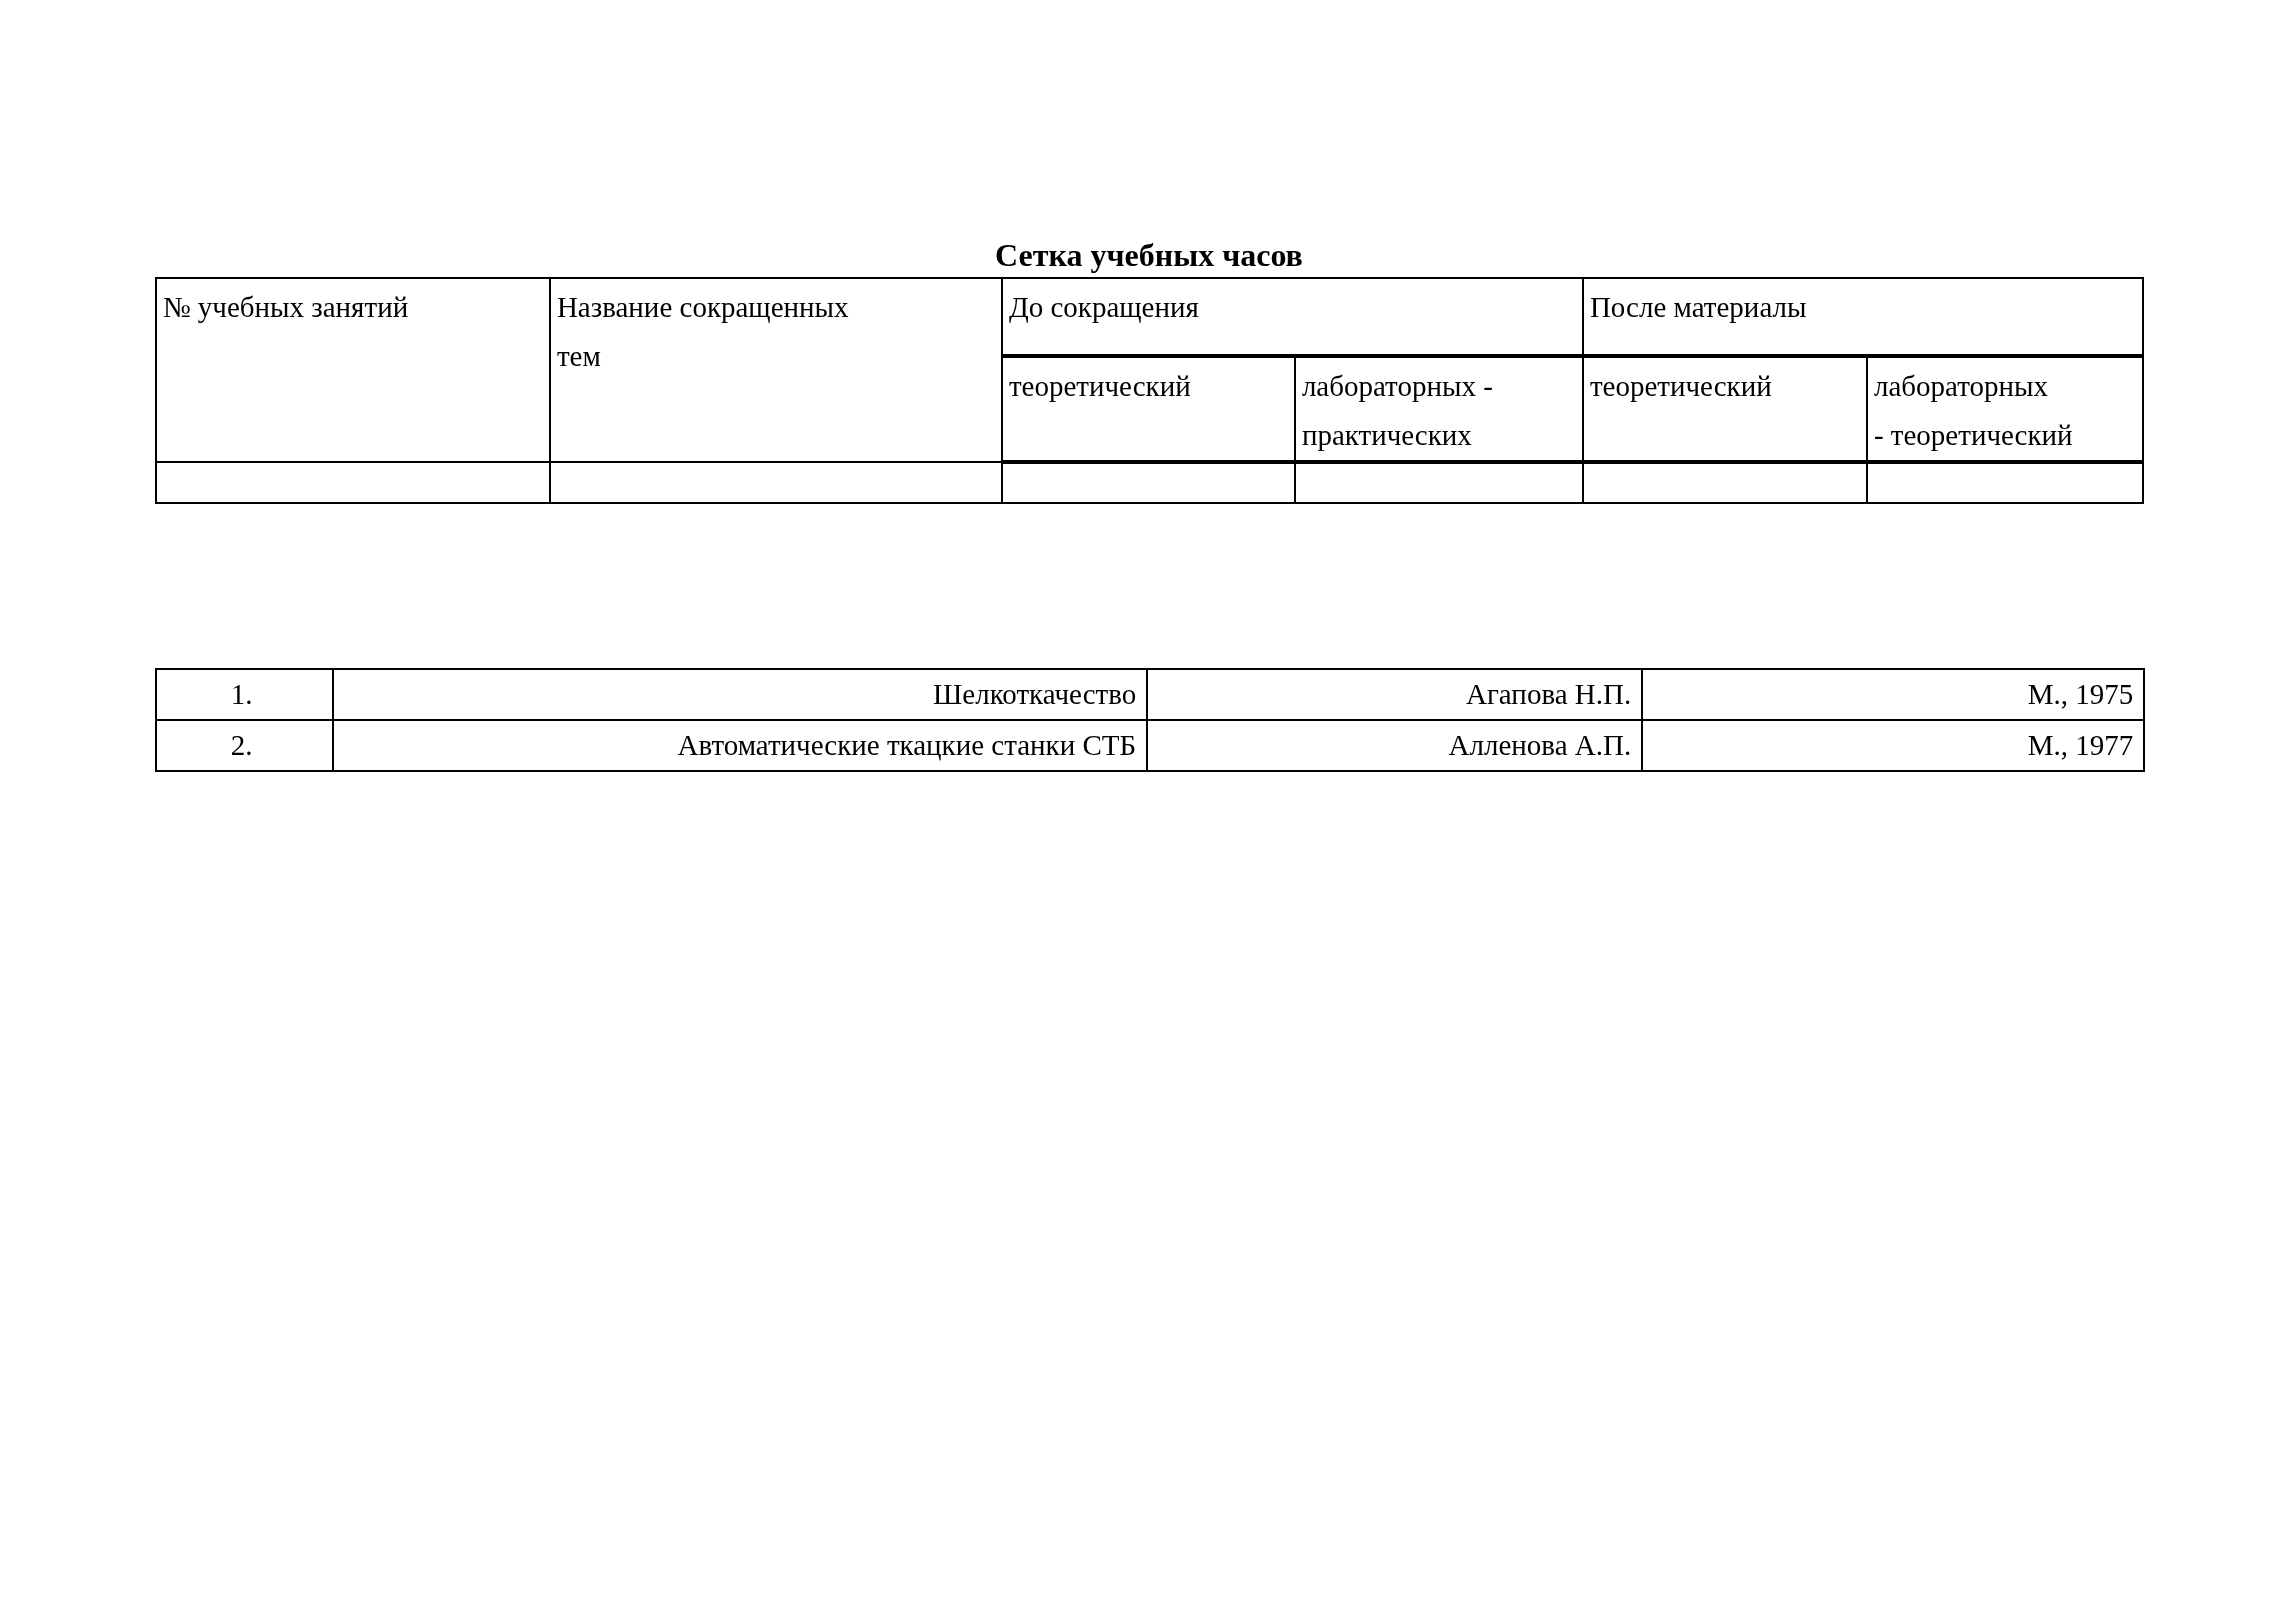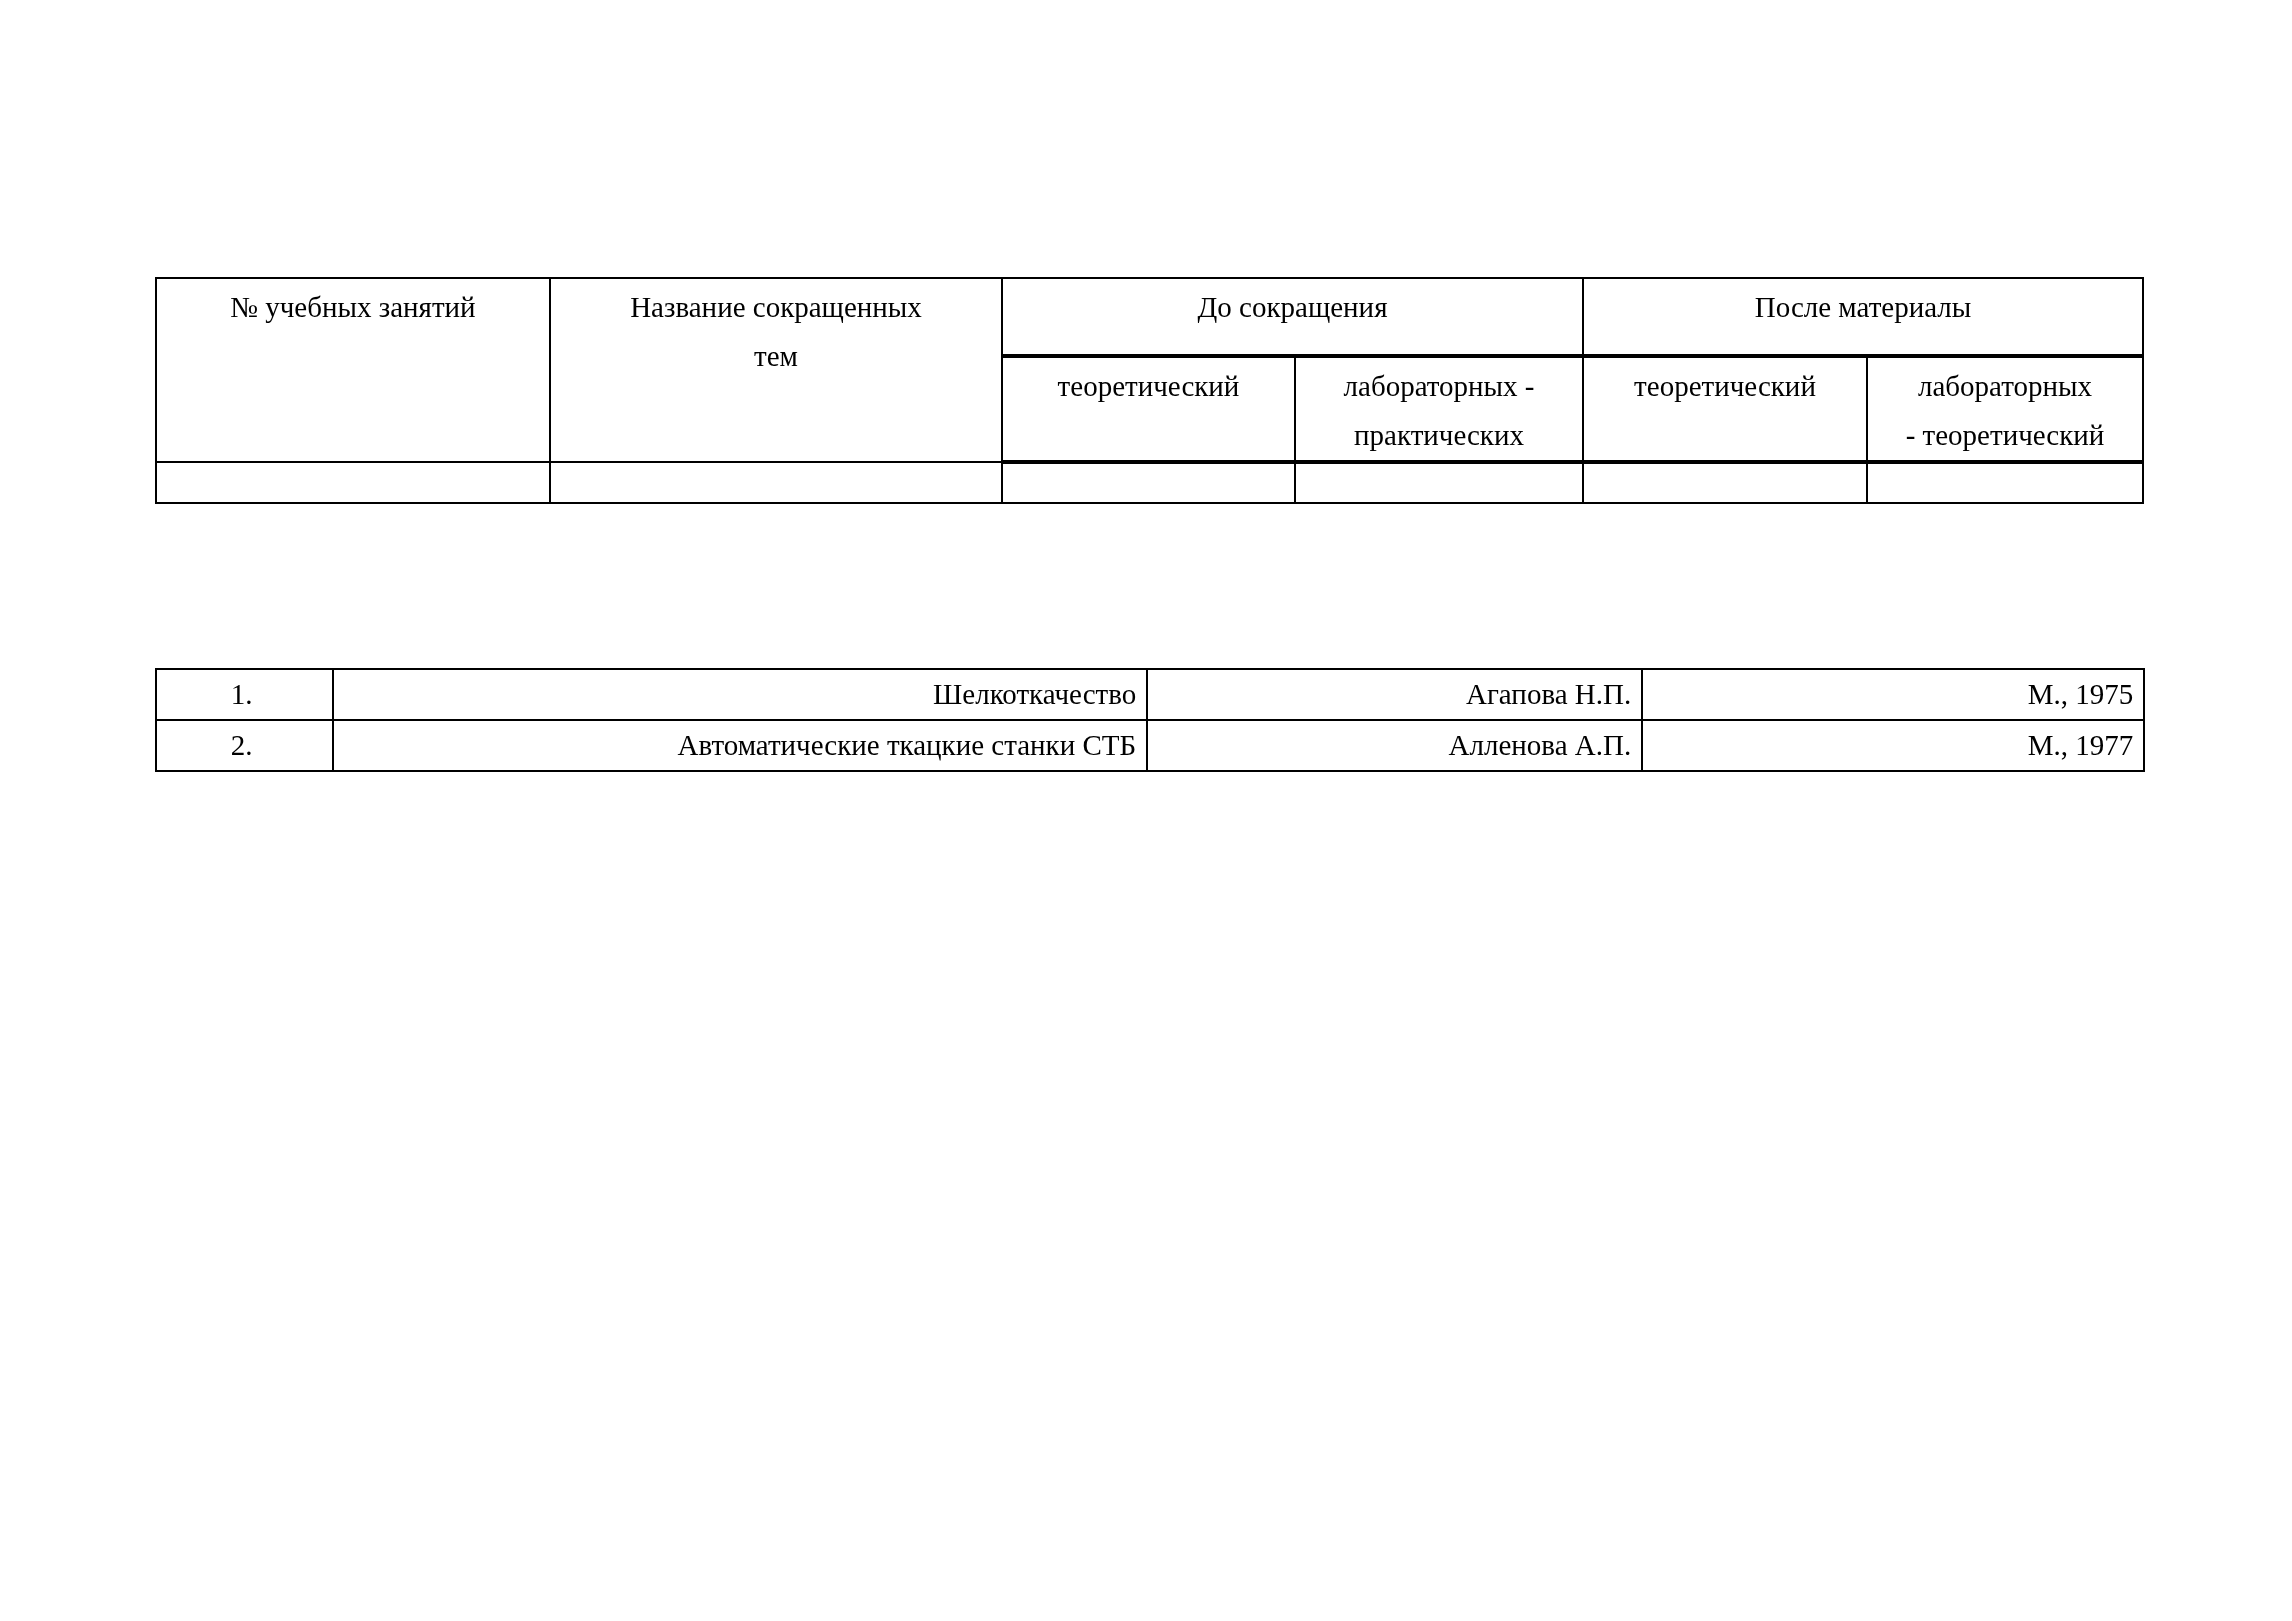--- a/index.html
+++ b/index.html
@@ -35,21 +35,21 @@
   .doc-table td {
     border: 2.9px solid #000000;
     font-size: 29px;
     overflow: hidden;
   }
 
   
   #schedule-table { top: 277px; }
   #schedule-table td {
     vertical-align: top;
-    text-align: center;
+    text-align: left;
     padding: 3.9px 5.9px 0 5.9px;
     line-height: 49px;
     white-space: pre-line;
   }
   #schedule-table tr.st-r1 { height: 78px; }
   #schedule-table tr.st-r2 { height: 86px; }
   #schedule-table tr.st-r3 { height: 41px; }
   #schedule-table td.split-bottom { border-bottom-width: 4.9px; }
 
   
@@ -76,20 +76,21 @@
     width: 1988px;
     text-align: center;
     font-size: 29px;
   }
 </style>
 </head>
 <body>
 
 <div class="page">
 
+  <div class="doc-title title-schedule">Сетка учебных часов</div>
 
   <table id="schedule-table" class="doc-table">
     <colgroup>
       <col style="width:394px">
       <col style="width:452px">
       <col style="width:293px">
       <col style="width:288px">
       <col style="width:284px">
       <col style="width:276px">
     </colgroup>

